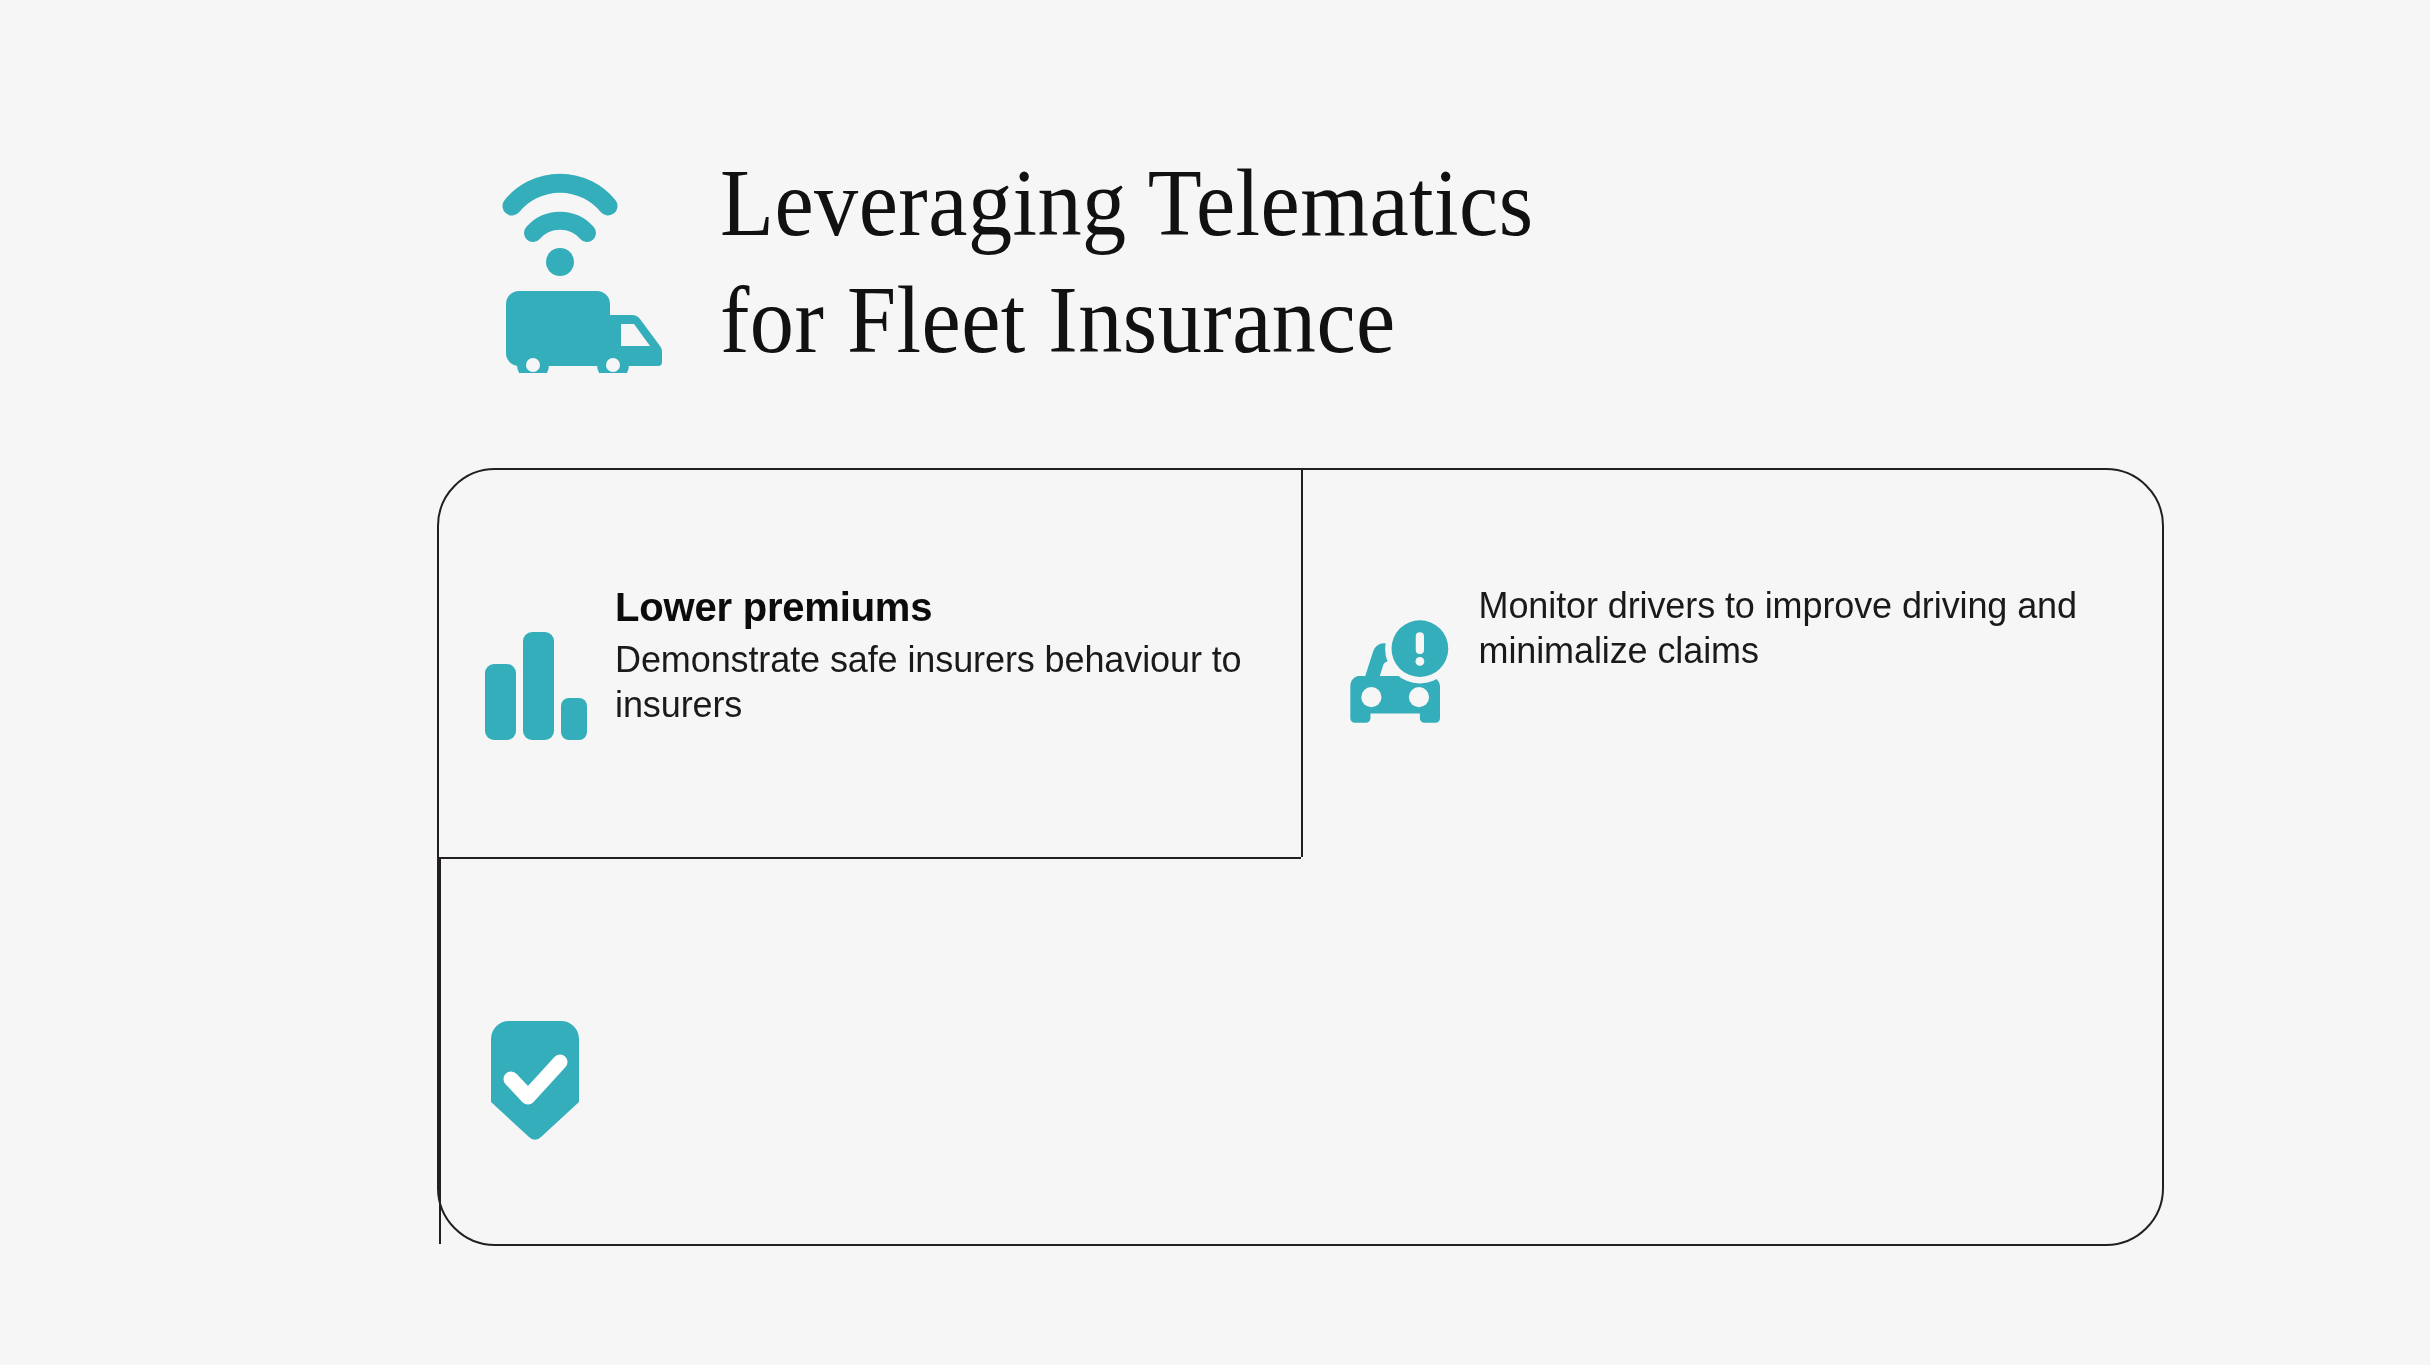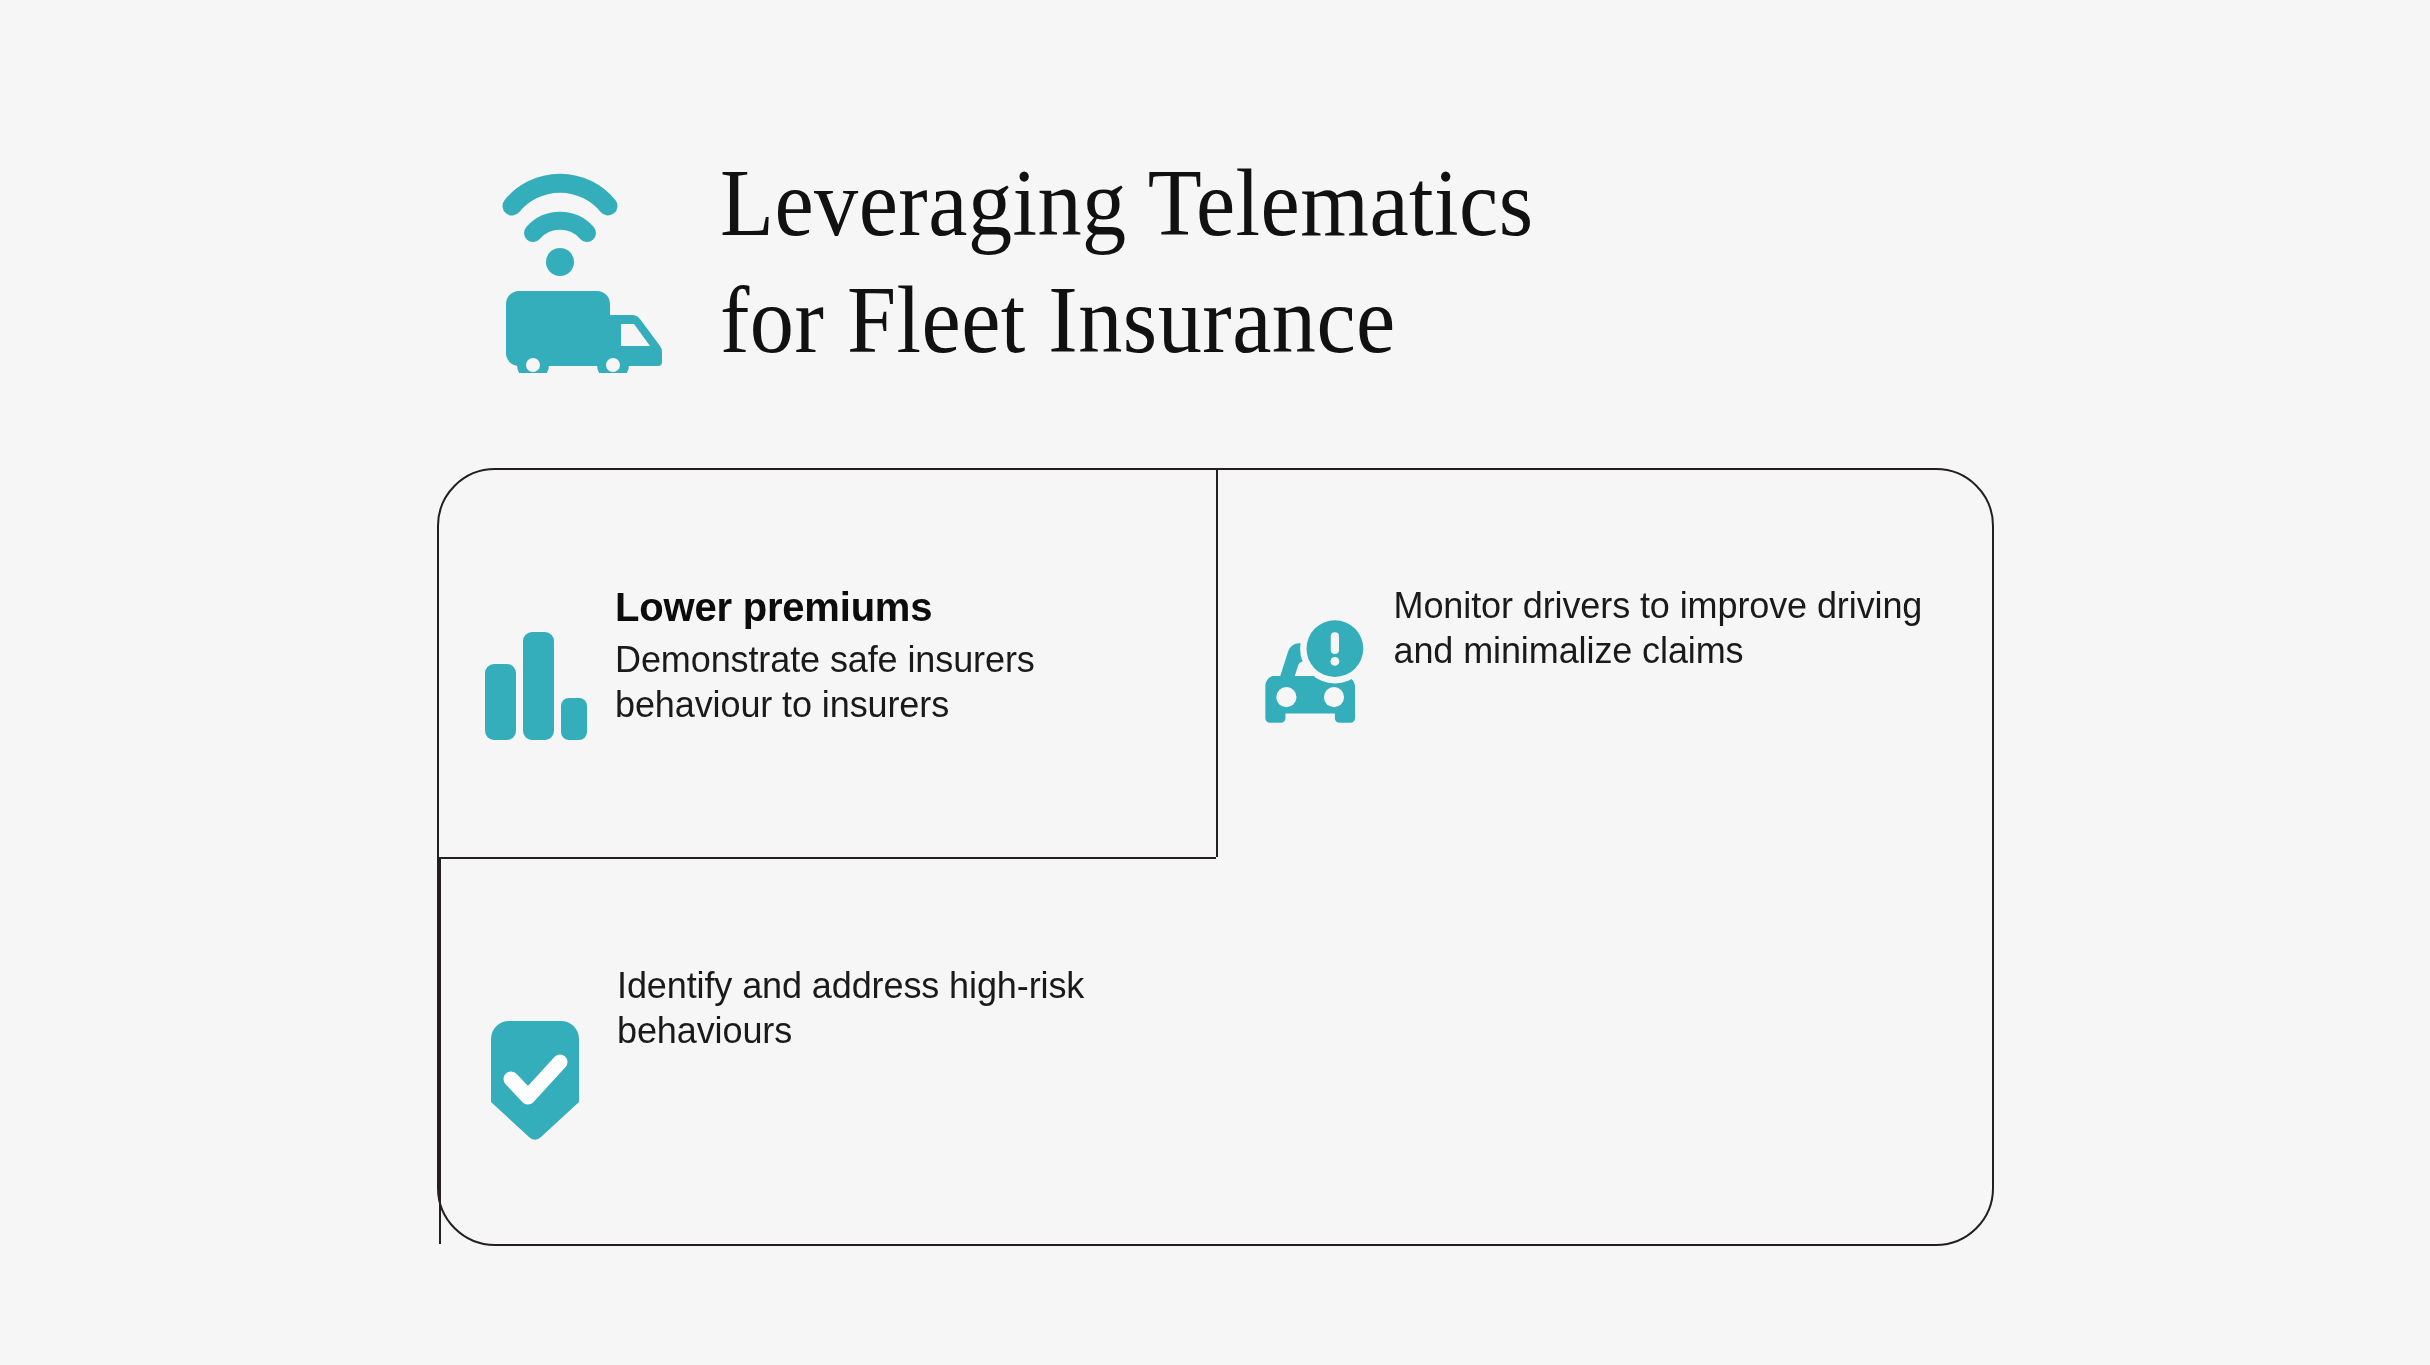--- a/index.html
+++ b/index.html
@@ -49,21 +49,21 @@
     transform-origin: left top;
     white-space: pre;
     margin-left: 38px;
   }
 
   
   .grid {
     position: absolute;
     left: 437px;
     top: 468px;
-    width: 1557px;
+    width: 1727px;
     height: 778px;
     border: 2px solid #231f20;
     border-radius: 58px;
     box-sizing: border-box;
     display: grid;
     grid-template-columns: 1fr 1fr;
     grid-template-rows: 1fr 1fr;
     background: transparent;
   }
   .cell {
@@ -194,19 +194,18 @@
 
     <div class="cell cell-4 col-right row-bottom">
       <div class="cell-inner">
         <div class="cell-icon">
           <svg viewBox="0 0 100 128" width="100" height="128" aria-hidden="true">
             <path d="M6 24 a18 18 0 0 1 18 -18 h52 a18 18 0 0 1 18 18 v63 l-38 35 a8 8 0 0 1 -12 0 l-38 -35 z" fill="#35aebb"></path>
             <path d="M26 64 L43 82 L75 47" fill="none" stroke="#ffffff" stroke-width="15" stroke-linecap="round" stroke-linejoin="round"></path>
           </svg>
         </div>
         <div class="cell-text">
-          <p class="cell-desc">Identify and address high-risk behaviours</p>
         </div>
       </div>
     </div>
 
   </div>
 </div>
 
 </body></html>

